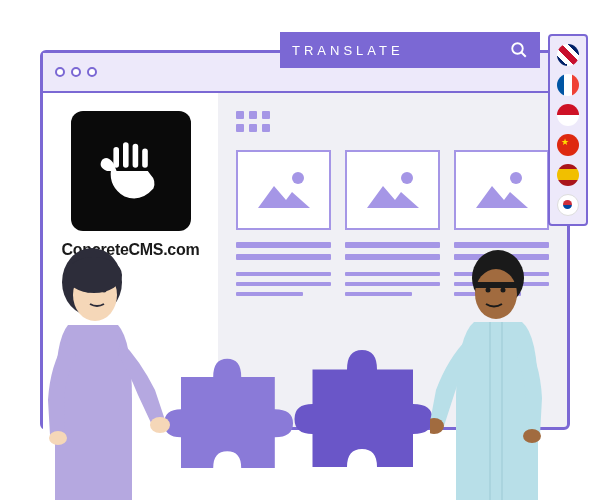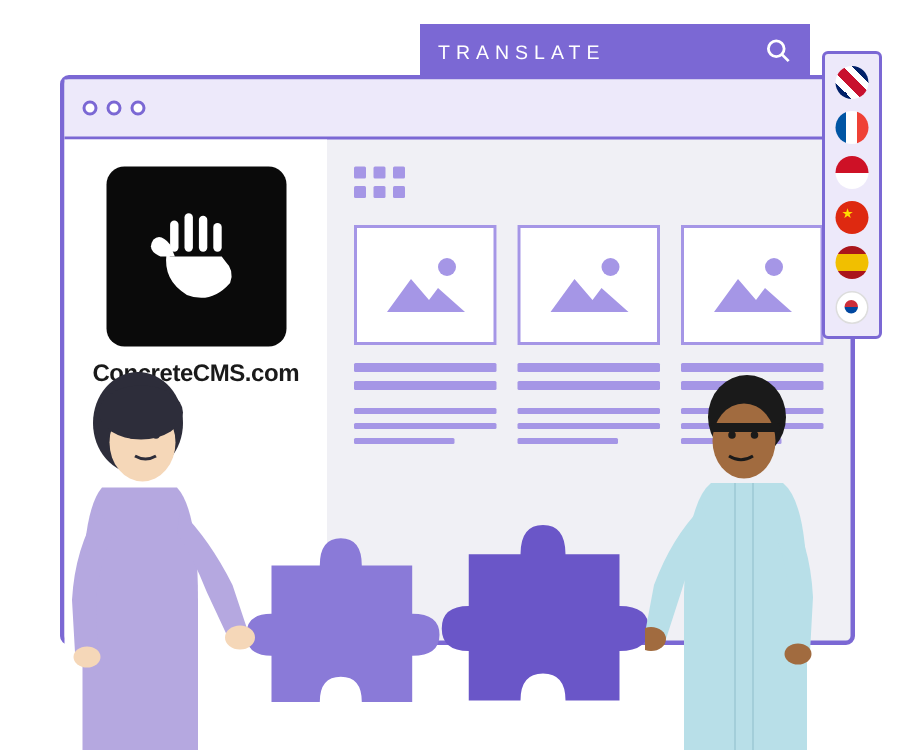--- a/index.html
+++ b/index.html
@@ -115,21 +115,21 @@
       background: #a596e6;
       border-radius: 1px;
     }
     .card-lines span:nth-child(1) { width: 100%; height: 6px; }
     .card-lines span:nth-child(2) { width: 100%; height: 6px; }
     .card-lines span:nth-child(3) { width: 100%; margin-top: 6px; }
     .card-lines span:nth-child(4) { width: 100%; }
     .card-lines span:nth-child(5) { width: 70%; }
     .translate-bar {
       position: absolute;
-      top: 16px;
+      top: 32px;
       right: 70px;
       width: 260px;
       height: 36px;
       background: #7b68d4;
       border-radius: 0;
       display: flex;
       align-items: center;
       padding: 0 12px;
       z-index: 10;
     }

